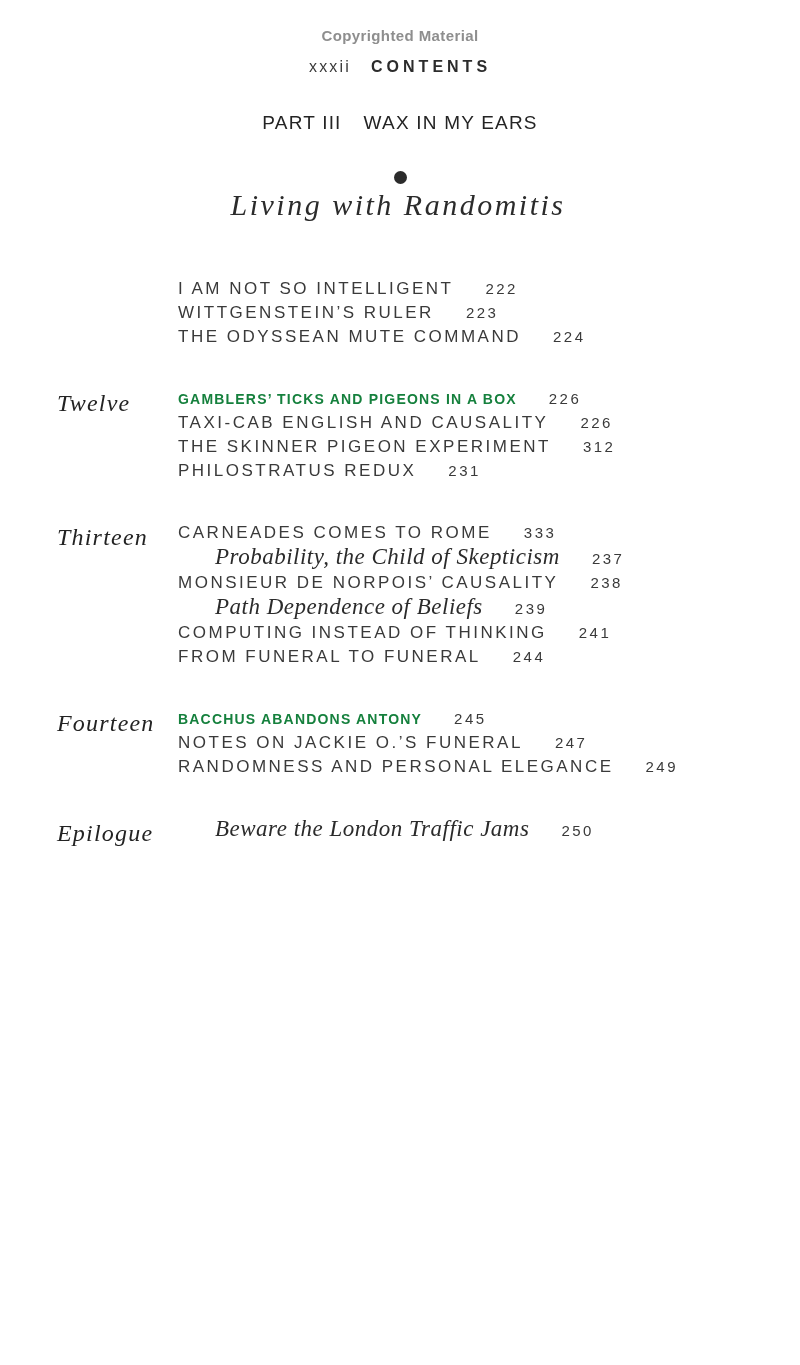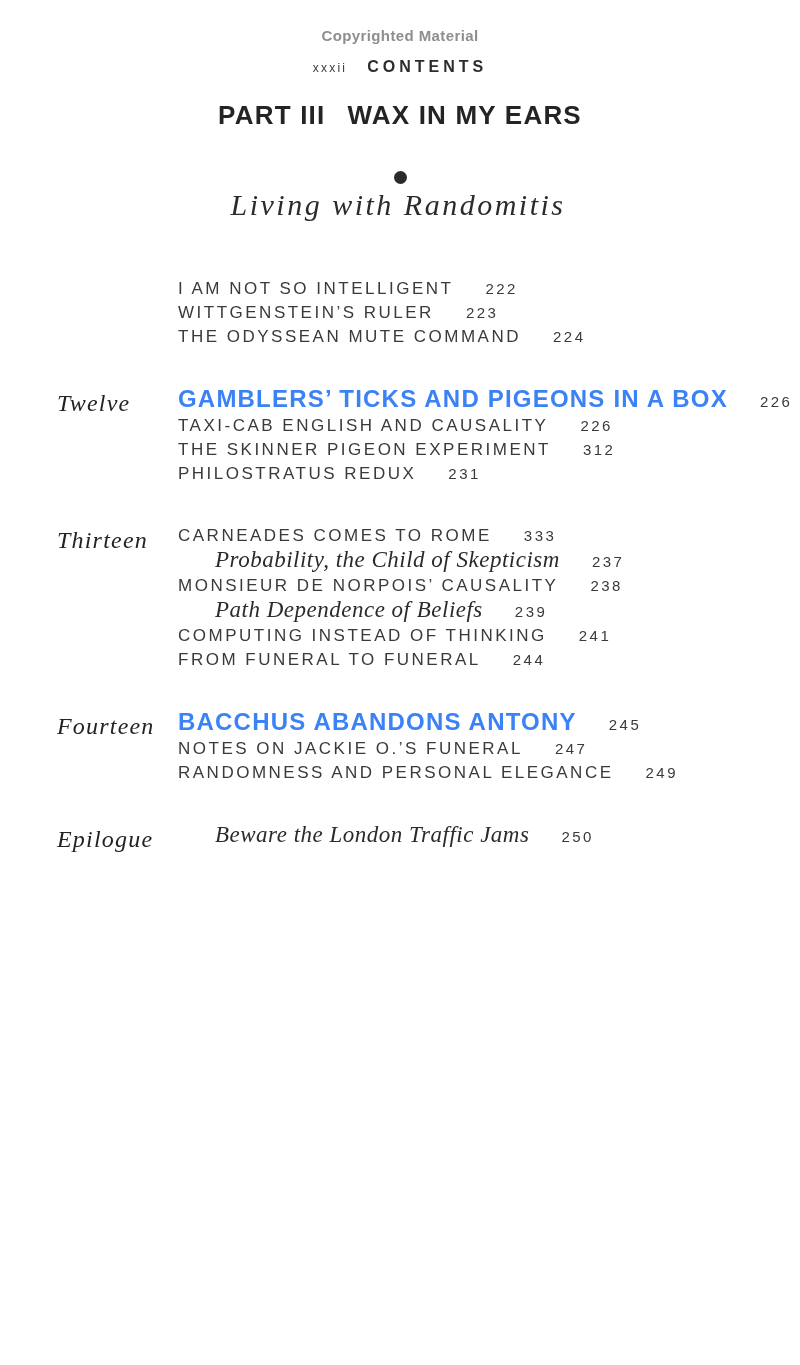--- a/index.html
+++ b/index.html
@@ -4,39 +4,39 @@
 <style>
   html,body{margin:0;padding:0;background:#ffffff;}
   .page{position:relative;width:800px;height:965px;background:#ffffff;overflow:hidden;
         font-family:"Liberation Sans","DejaVu Sans",sans-serif;}
   .notice{position:absolute;left:0;right:0;text-align:center;
           font-family:"Liberation Sans","DejaVu Sans",sans-serif;
           font-weight:700;font-size:15px;letter-spacing:0.4px;color:#8e8e8e;}
   .notice.top{top:27px;}
   .notice.bottom{top:1318px;}
   .folio-line{position:absolute;top:58px;left:0;right:0;text-align:center;}
-  .folio{font-size:12px;font-weight:400;letter-spacing:2.2px;color:#3b3b3b;margin-right:20px;}
+  .folio{font-size:16px;font-weight:400;letter-spacing:2.2px;color:#3b3b3b;margin-right:20px;}
   .contents-title{font-size:16px;font-weight:700;letter-spacing:4px;color:#2c2c2c;}
-  .part-line{position:absolute;top:100px;left:0;right:0;text-align:center;
-             font-weight:700;font-size:26px;letter-spacing:1.2px;color:#242424;}
+  .part-line{position:absolute;top:112px;left:0;right:0;text-align:center;
+             font-weight:400;font-size:19px;letter-spacing:1.2px;color:#242424;}
   .part-label{margin-right:22px;}
   .dot{position:absolute;top:171px;left:394px;width:13px;height:13px;border-radius:50%;background:#2b2b2b;}
   .subtitle{position:absolute;top:188px;left:0;right:4px;text-align:center;
             font-family:"Liberation Serif","DejaVu Serif",serif;font-style:italic;
             font-size:30px;letter-spacing:2.5px;color:#2b2b2b;}
   .toc{position:absolute;top:277px;left:57px;width:700px;}
   .group{position:relative;padding-left:121px;margin-top:38px;}
   .group:first-child{margin-top:0;}
   .chapter{position:absolute;left:0;top:3px;
            font-family:"Liberation Serif","DejaVu Serif",serif;font-style:italic;
            font-size:24px;letter-spacing:1.2px;color:#232323;}
   .row{line-height:24px;white-space:nowrap;}
   .row.wrap{white-space:normal;width:552px;}
   .row.caps .t{font-size:17px;font-weight:400;letter-spacing:2.5px;color:#3a3a3a;}
-  .row.head .t{font-size:24px;font-weight:700;letter-spacing:1.2px;color:#3b82f6;}
+  .row.head .t{font-size:14px;font-weight:700;letter-spacing:1.2px;color:#15803d;}
   .row.italic{padding-left:37px;}
   .row.italic .t{font-family:"Liberation Serif","DejaVu Serif",serif;font-style:italic;
                  font-size:23px;letter-spacing:0.5px;color:#2b2b2b;}
   .pg{font-size:15px;font-weight:400;letter-spacing:2.5px;color:#3a3a3a;margin-left:32px;white-space:nowrap;}
 </style>
 </head>
 <body>
 
 <div class="page">
 

